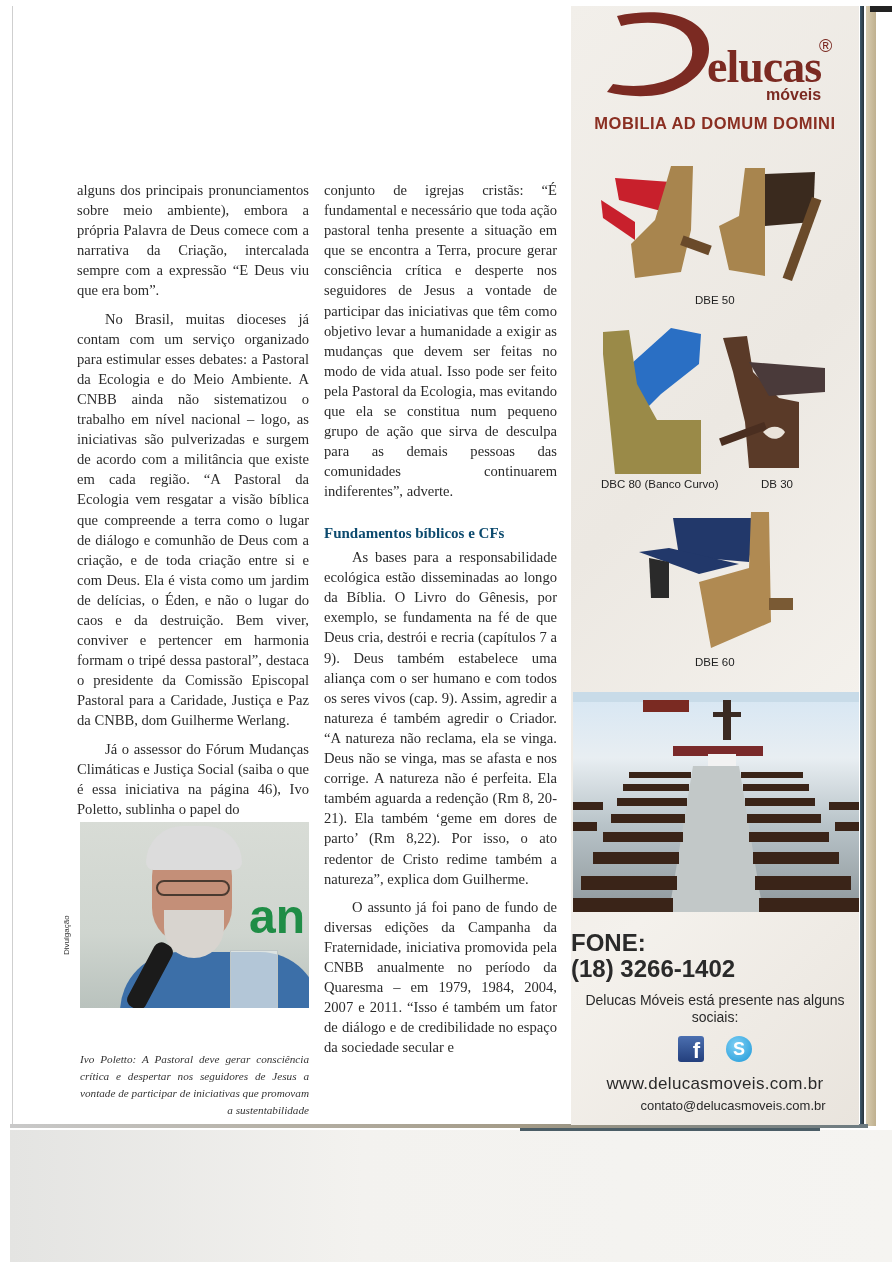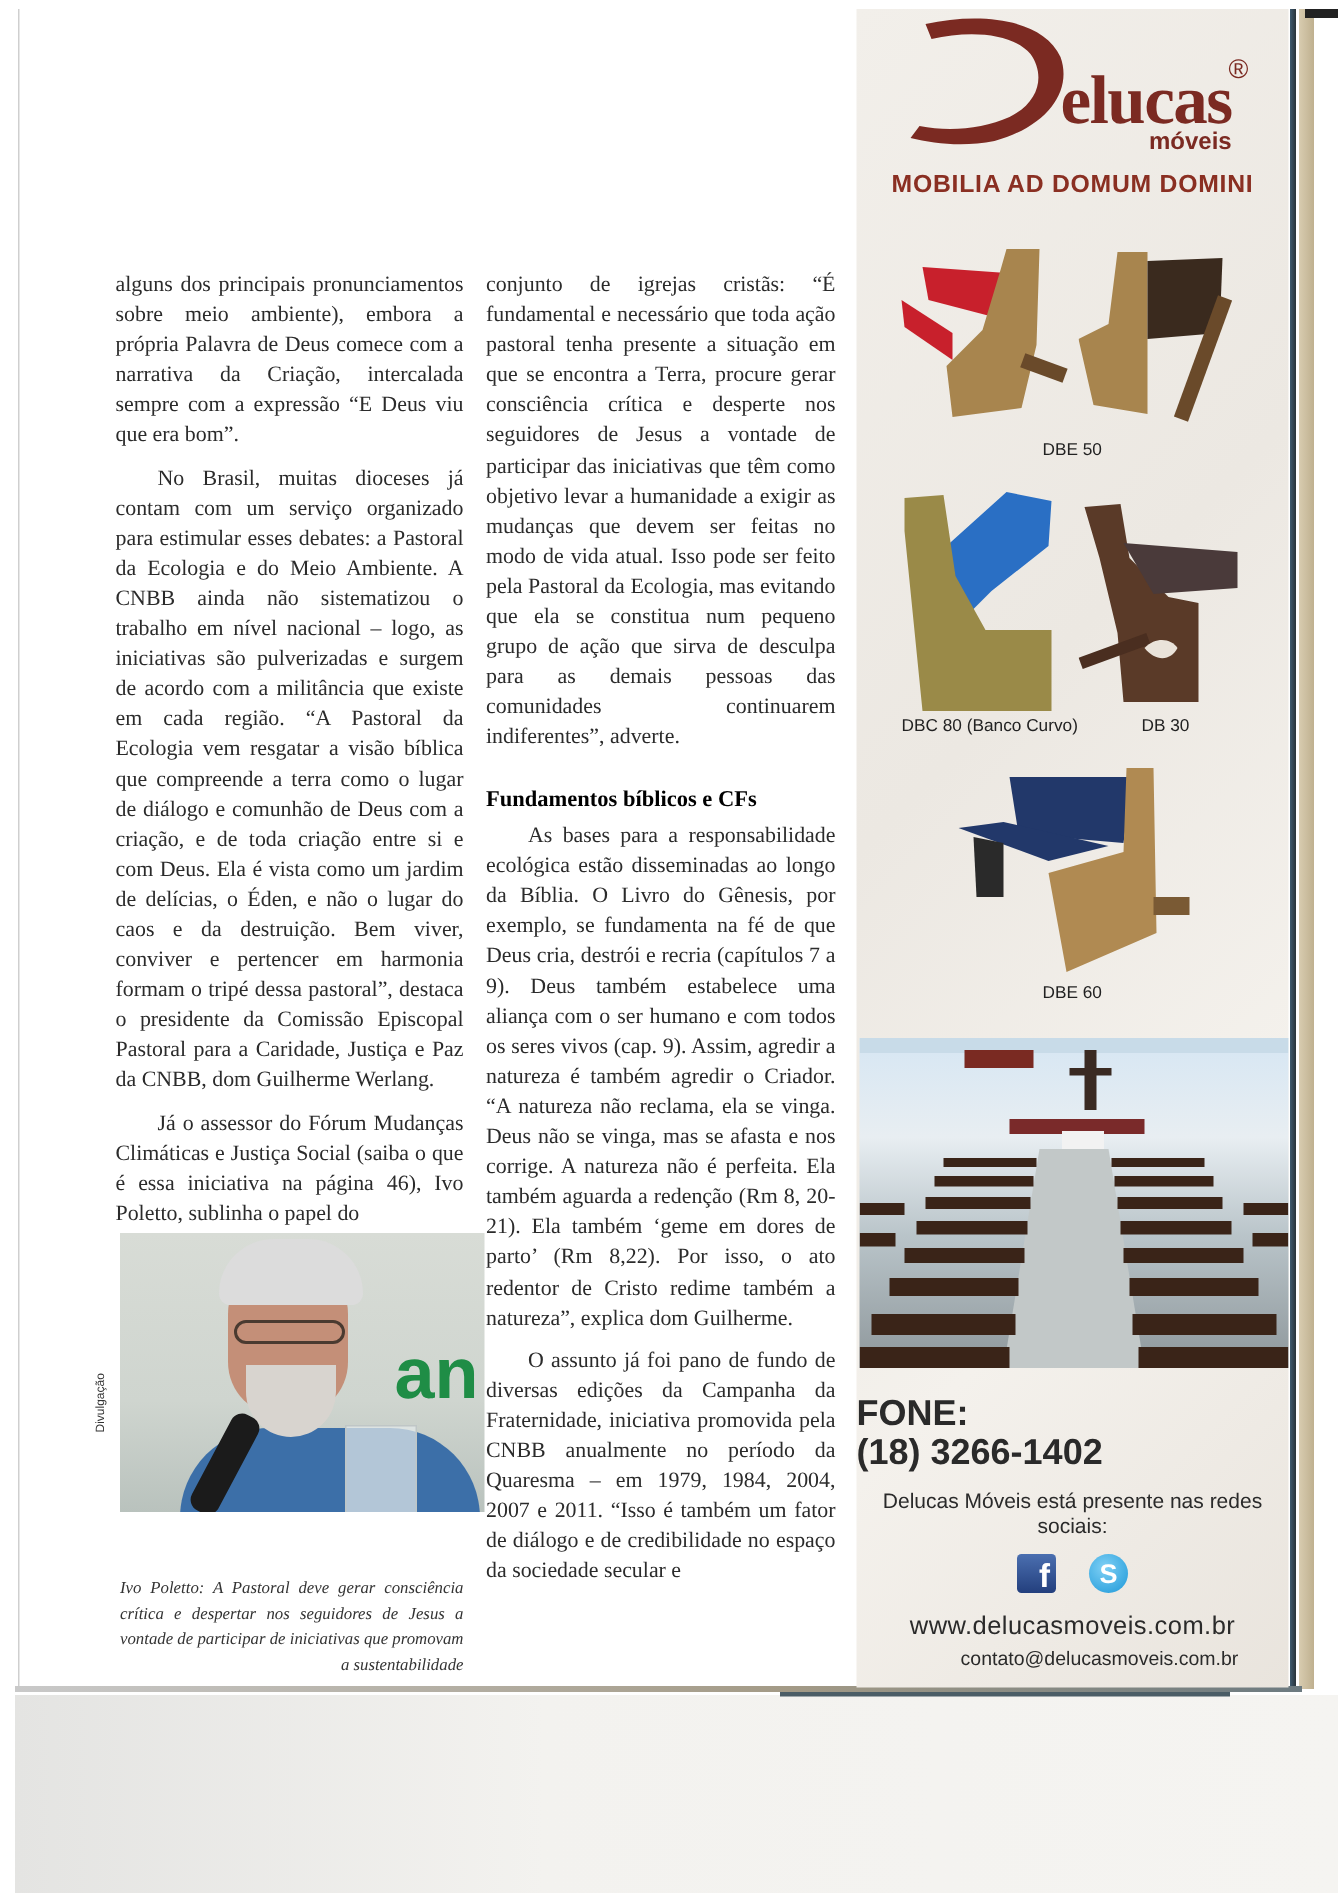--- a/index.html
+++ b/index.html
@@ -21,24 +21,24 @@
   .spine-top { position:absolute; left:870px; top:6px; width:22px; height:6px; background:#222; }
 
   .col { position:absolute; font-family:"Liberation Serif", serif; font-size:14.6px; line-height:20.1px;
     color:#2b2b2b; text-align:justify; }
   .col p { margin:0; }
   .col p + p { margin-top:8px; }
   .col .indent { text-indent:28px; }
   #col1 { left:77px; top:180px; width:232px; }
   #col2 { left:324px; top:180px; width:233px; }
   #col3 { left:324px; top:523px; width:233px; }
-  .subhead { font-family:"Liberation Serif", serif; font-weight:bold; font-size:15px; color:#000000; margin:0 0 4px 0 !important; text-align:left; }
+  .subhead { font-family:"Liberation Serif", serif; font-weight:bold; font-size:15px; color:#0c4a6e; margin:0 0 4px 0 !important; text-align:left; }
 
   .photo { position:absolute; left:80px; top:822px; width:229px; height:186px; overflow:hidden;
-    background:linear-gradient(180deg,#d8dcd6 0%,#cfd5cf 60%,#b9c2bd 100%);padding-left:14px; }
+    background:linear-gradient(180deg,#d8dcd6 0%,#cfd5cf 60%,#b9c2bd 100%); }
   .photo .banner { position:absolute; right:-10px; top:60px; width:70px; height:70px;
     color:#1f8d46; font-family:"Liberation Sans", sans-serif; font-weight:bold; font-size:48px; line-height:70px; }
   .photo .shirt { position:absolute; left:40px; top:130px; width:200px; height:70px; background:#3c6fa8; border-radius:60px 60px 0 0; }
   .photo .head { position:absolute; left:72px; top:14px; width:80px; height:108px; background:#c48f78; border-radius:40px 40px 36px 36px; }
   .photo .hair { position:absolute; left:66px; top:4px; width:96px; height:44px; background:#dcdcdc; border-radius:48px 48px 10px 10px; }
   .photo .beard { position:absolute; left:84px; top:88px; width:60px; height:48px; background:#d8d4cf; border-radius:0 0 30px 30px; }
   .photo .glasses { position:absolute; left:76px; top:58px; width:74px; height:16px; border:2px solid #4a3a30; border-radius:8px; box-sizing:border-box; }
   .photo .mic { position:absolute; left:60px; top:118px; width:20px; height:72px; background:#1b1b1b; transform:rotate(28deg); border-radius:8px; }
   .photo .glass { position:absolute; left:150px; top:128px; width:46px; height:58px; background:rgba(230,235,235,0.7); border:1px solid #bfc6c6; }
   .credit { position:absolute; left:62px; top:955px; transform:rotate(-90deg); transform-origin:left top;
@@ -192,20 +192,20 @@
         <rect x="256" y="110" width="30" height="8"></rect>
           <rect x="262" y="130" width="24" height="9"></rect>
       </g>
     </svg>
   </div>
 
   <div class="fone">
     <div>FONE:</div>
     <div>(18) 3266-1402</div>
   </div>
-  <div class="social-text">Delucas Móveis está presente nas redes sociais:</div>
+  <div class="social-text">Delucas Móveis está presente nas alguns sociais:</div>
   <div class="social-icons">
     <div class="fb-icon">f</div>
     <div class="skype-icon">S</div>
   </div>
   <div class="web">www.delucasmoveis.com.br</div>
   <div class="mail">contato@delucasmoveis.com.br</div>
 </div>
 
 </body></html>

